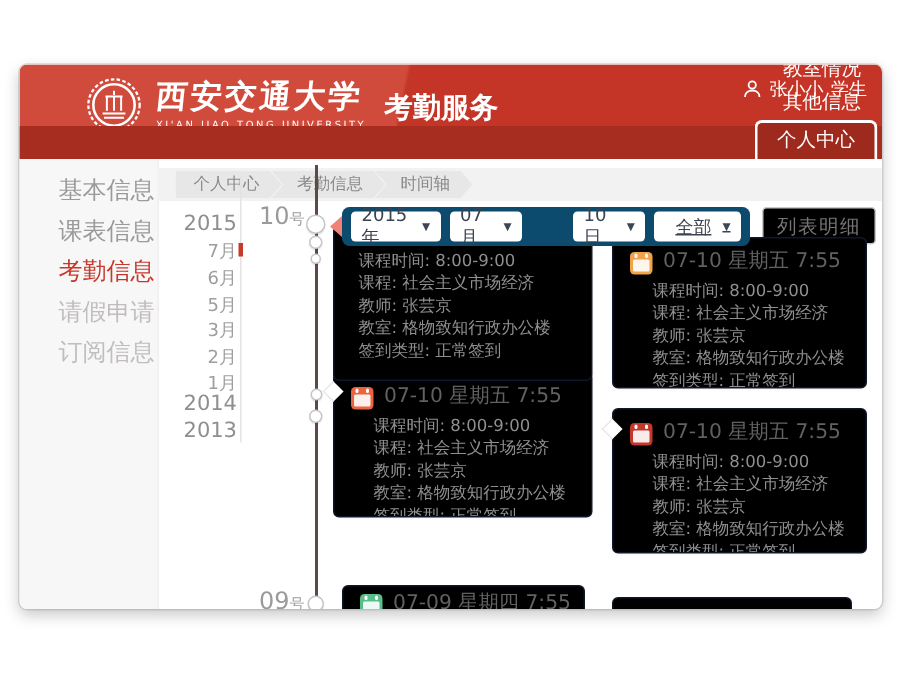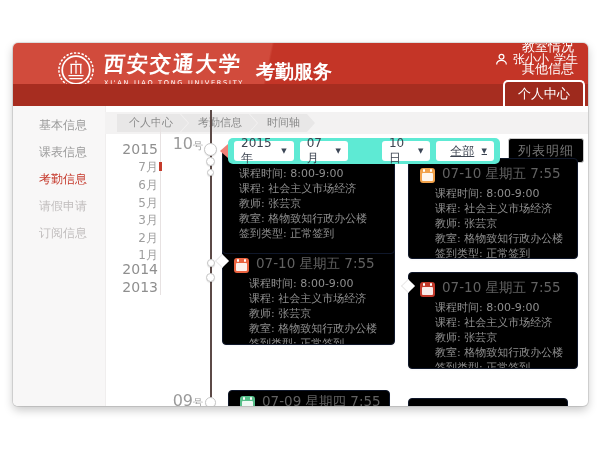--- a/index.html
+++ b/index.html
@@ -21,21 +21,21 @@
         color:#fff;font-size:12px;cursor:default;}
   .nav-strip{position:absolute;left:0;bottom:0;right:0;height:22px;background:#a72d20;
         display:flex;justify-content:flex-end;align-items:flex-end;flex-direction:column;}
   .nav-item{color:#fff;font-size:13px;line-height:22px;padding:0 14px;}
   .nav-tab{color:#fff;font-size:13px;background:#9e2a1d;border:2px solid #fff;border-bottom:none;
         border-radius:5px 5px 0 0;height:27px;line-height:24px;padding:0 13px;margin-left:10px;
         margin-right:3px;box-sizing:border-box;}
   
   .sidebar{position:absolute;left:0;top:63px;bottom:0;width:92px;background:#f8f7f7;
         border-right:1px solid #f0eeee;}
-  .side-item{position:absolute;left:26px;font-size:12px;color:#9a9a9a;white-space:nowrap;font-family:Liberation Serif, serif;}
+  .side-item{position:absolute;left:26px;font-size:16px;color:#9a9a9a;white-space:nowrap;font-family:Liberation Serif, serif;}
   .side-item.muted{color:#c0bdbd;text-align:center;}
   .side-item.active{color:#c5392c;}
   
   .crumb-band{position:absolute;left:92px;right:0;top:69px;height:22px;background:#f3f2f2;}
   .crumbs{position:absolute;left:12px;top:2px;display:flex;}
   .crumb{height:18px;line-height:18px;font-size:11px;color:#8a8a8a;background:#e8e7e7;
         padding:0 15px 0 17px;margin-left:-7px;
         clip-path:polygon(0 0,calc(100% - 8px) 0,100% 50%,calc(100% - 8px) 100%,0 100%,8px 50%);}
   .crumb:first-child{margin-left:0;padding-left:12px;
         clip-path:polygon(0 0,calc(100% - 8px) 0,100% 50%,calc(100% - 8px) 100%,0 100%);}
@@ -45,21 +45,21 @@
   .tnav-item.year{font-size:14px;color:#8f8f8f;}
   .tnav-item.month{font-size:12px;color:#9e9e9e;}
   .month-tick{position:absolute;left:146px;top:119px;width:3px;height:9px;background:#c53b2b;}
   
   .timeline-line{position:absolute;left:197px;top:67px;bottom:0;width:2px;background:#5c4a47;}
   .day-marker{position:absolute;left:145px;width:45px;text-align:right;color:#9a9a9a;font-size:16px;}
   .day-marker .suffix{font-size:10px;}
   .tl-circle{position:absolute;border-radius:50%;background:#fff;border:1px solid #c6c6c6;
         box-shadow:0 1px 1px rgba(0,0,0,0.10);box-sizing:border-box;}
   
-  .filter-bar{position:absolute;left:215px;top:95px;width:272px;height:26px;background:#5eead4;
+  .filter-bar{position:absolute;left:215px;top:95px;width:272px;height:26px;background:#0c4a6e;
         border-radius:5px;display:flex;align-items:center;padding:0 6px;gap:6px;
         box-sizing:border-box;z-index:6;}
   .filter-arrow{position:absolute;left:-8px;top:6px;width:0;height:0;
         border-top:7px solid transparent;border-bottom:7px solid transparent;
         border-right:8px solid #ef8177;}
   .select{background:#fff;border-radius:3px;height:20px;display:flex;align-items:center;
         justify-content:space-between;padding:0 7px;font-size:12px;color:#3c4350;
         box-sizing:border-box;cursor:pointer;}
   .caret{font-size:7px;color:#3c4656;margin-left:6px;}
   .list-btn{position:absolute;left:495px;top:95px;width:76px;height:25px;background:#000000;

